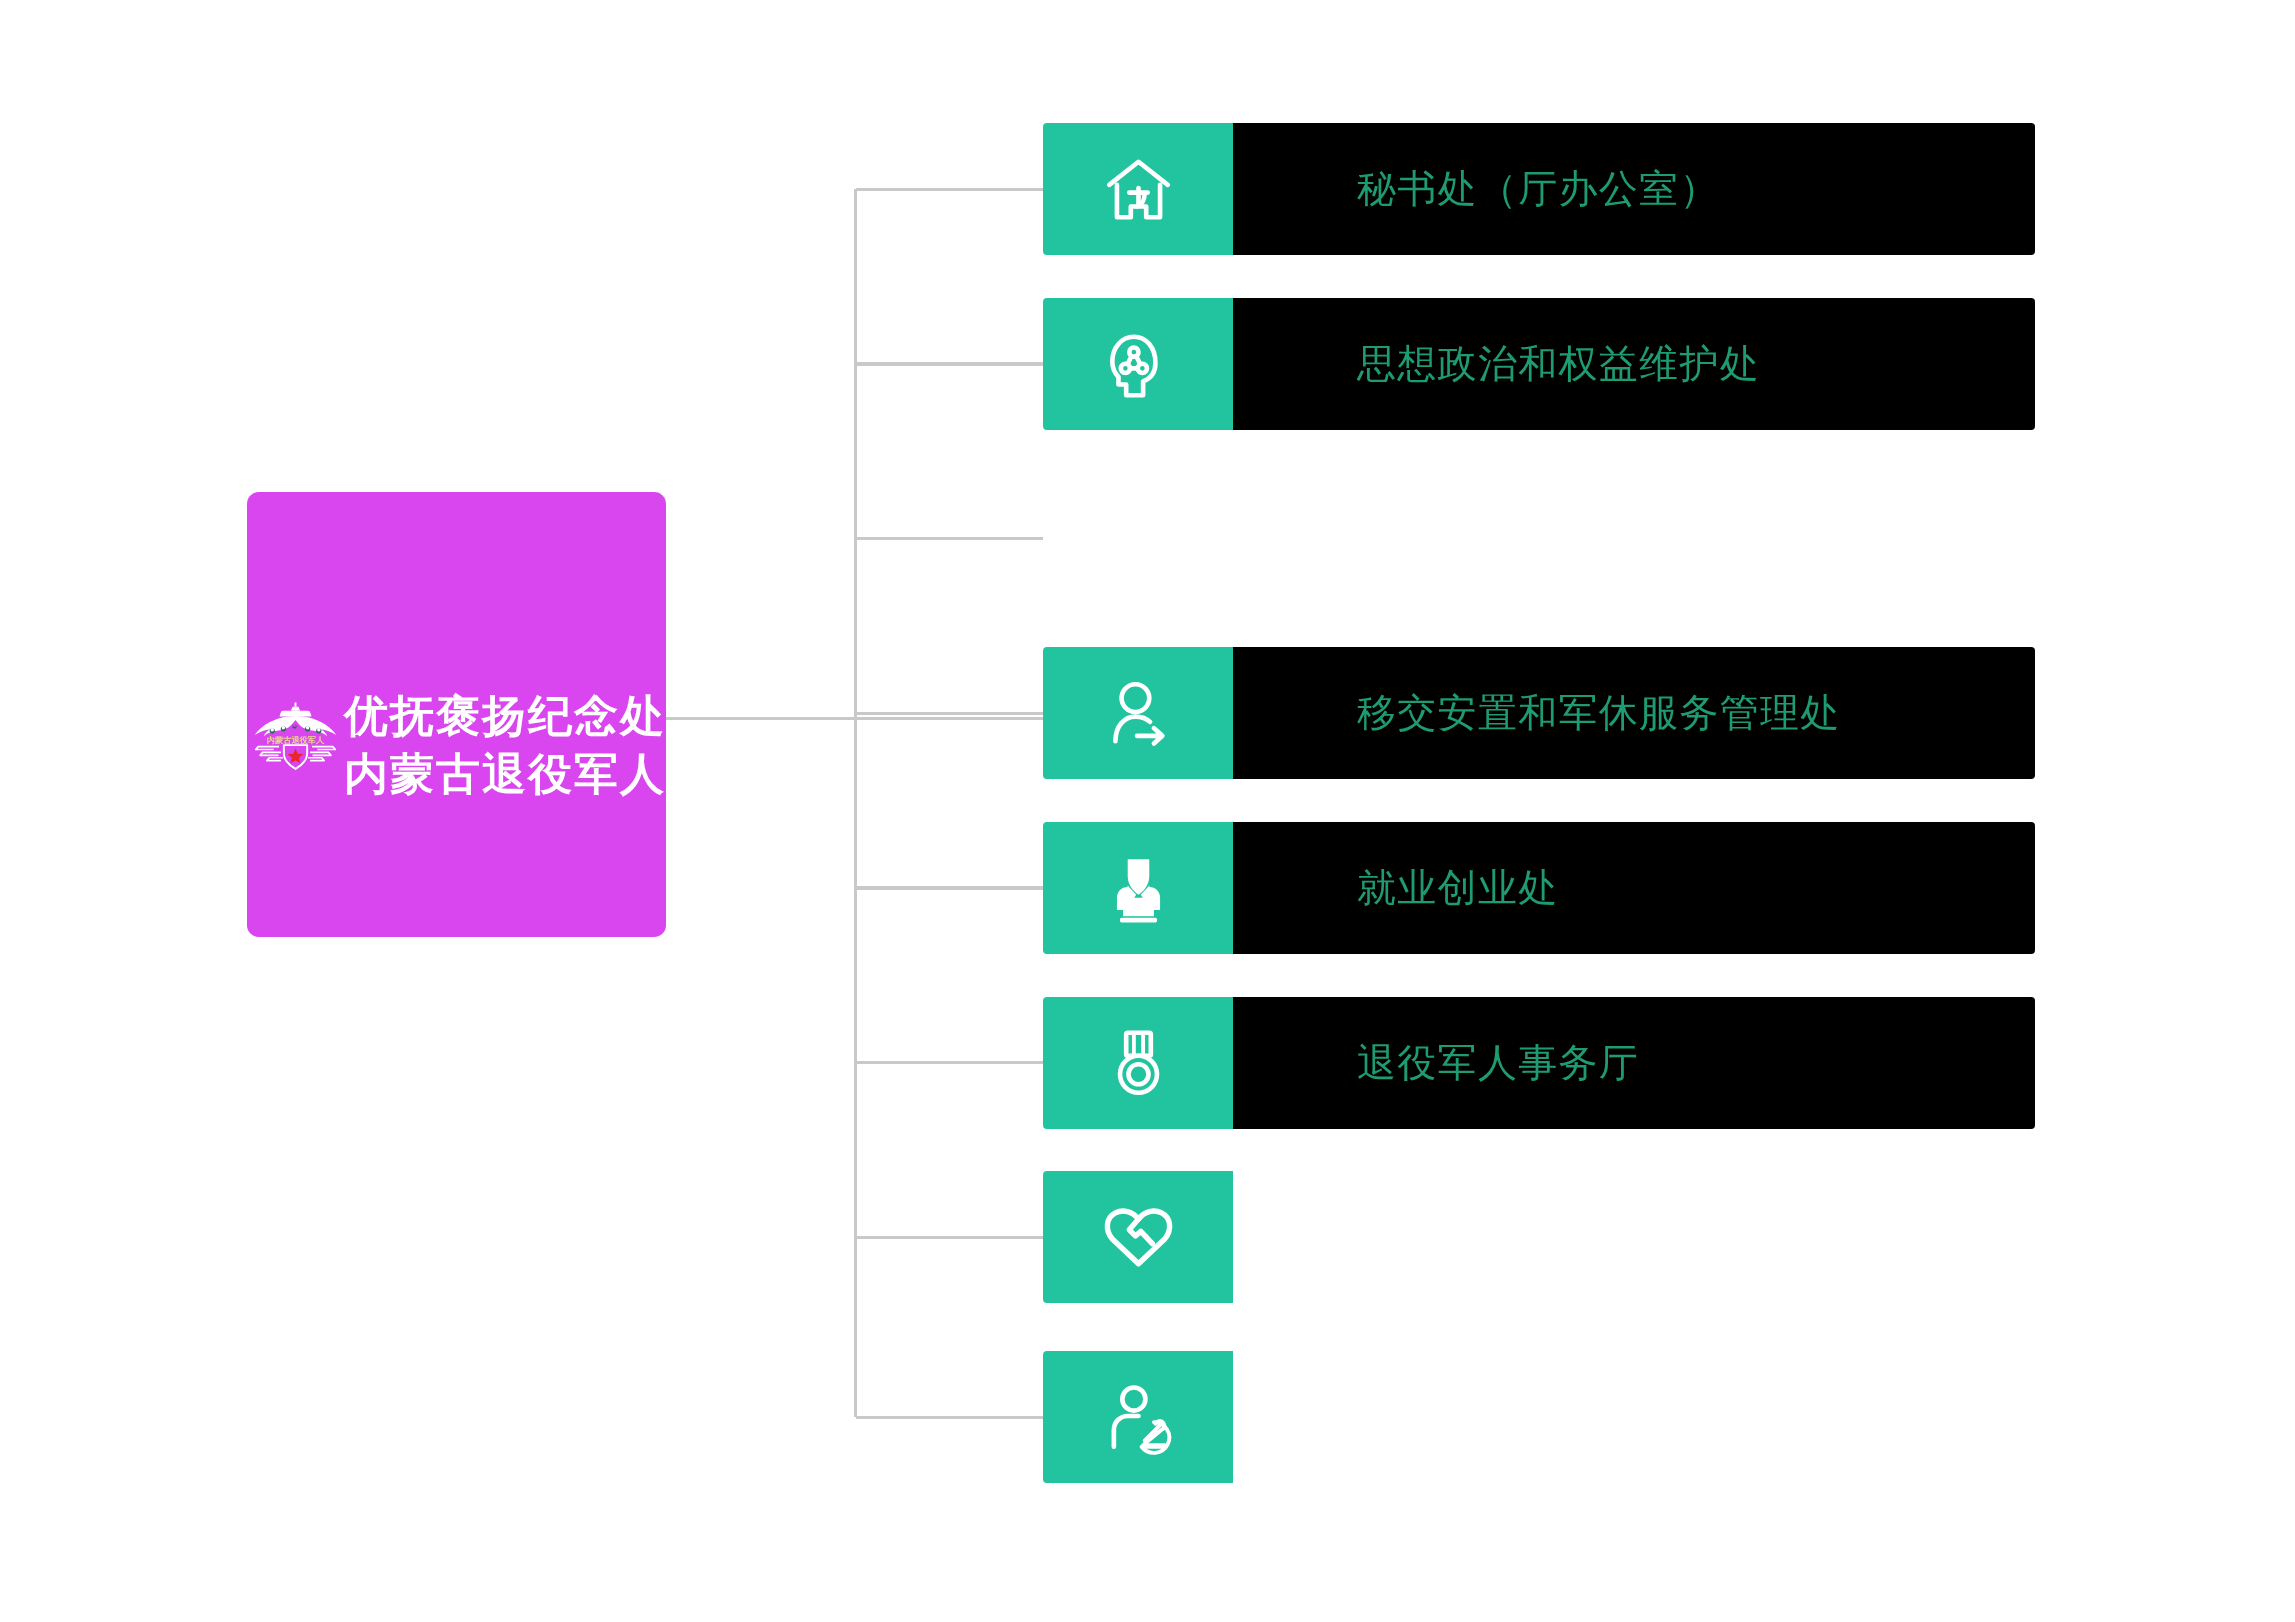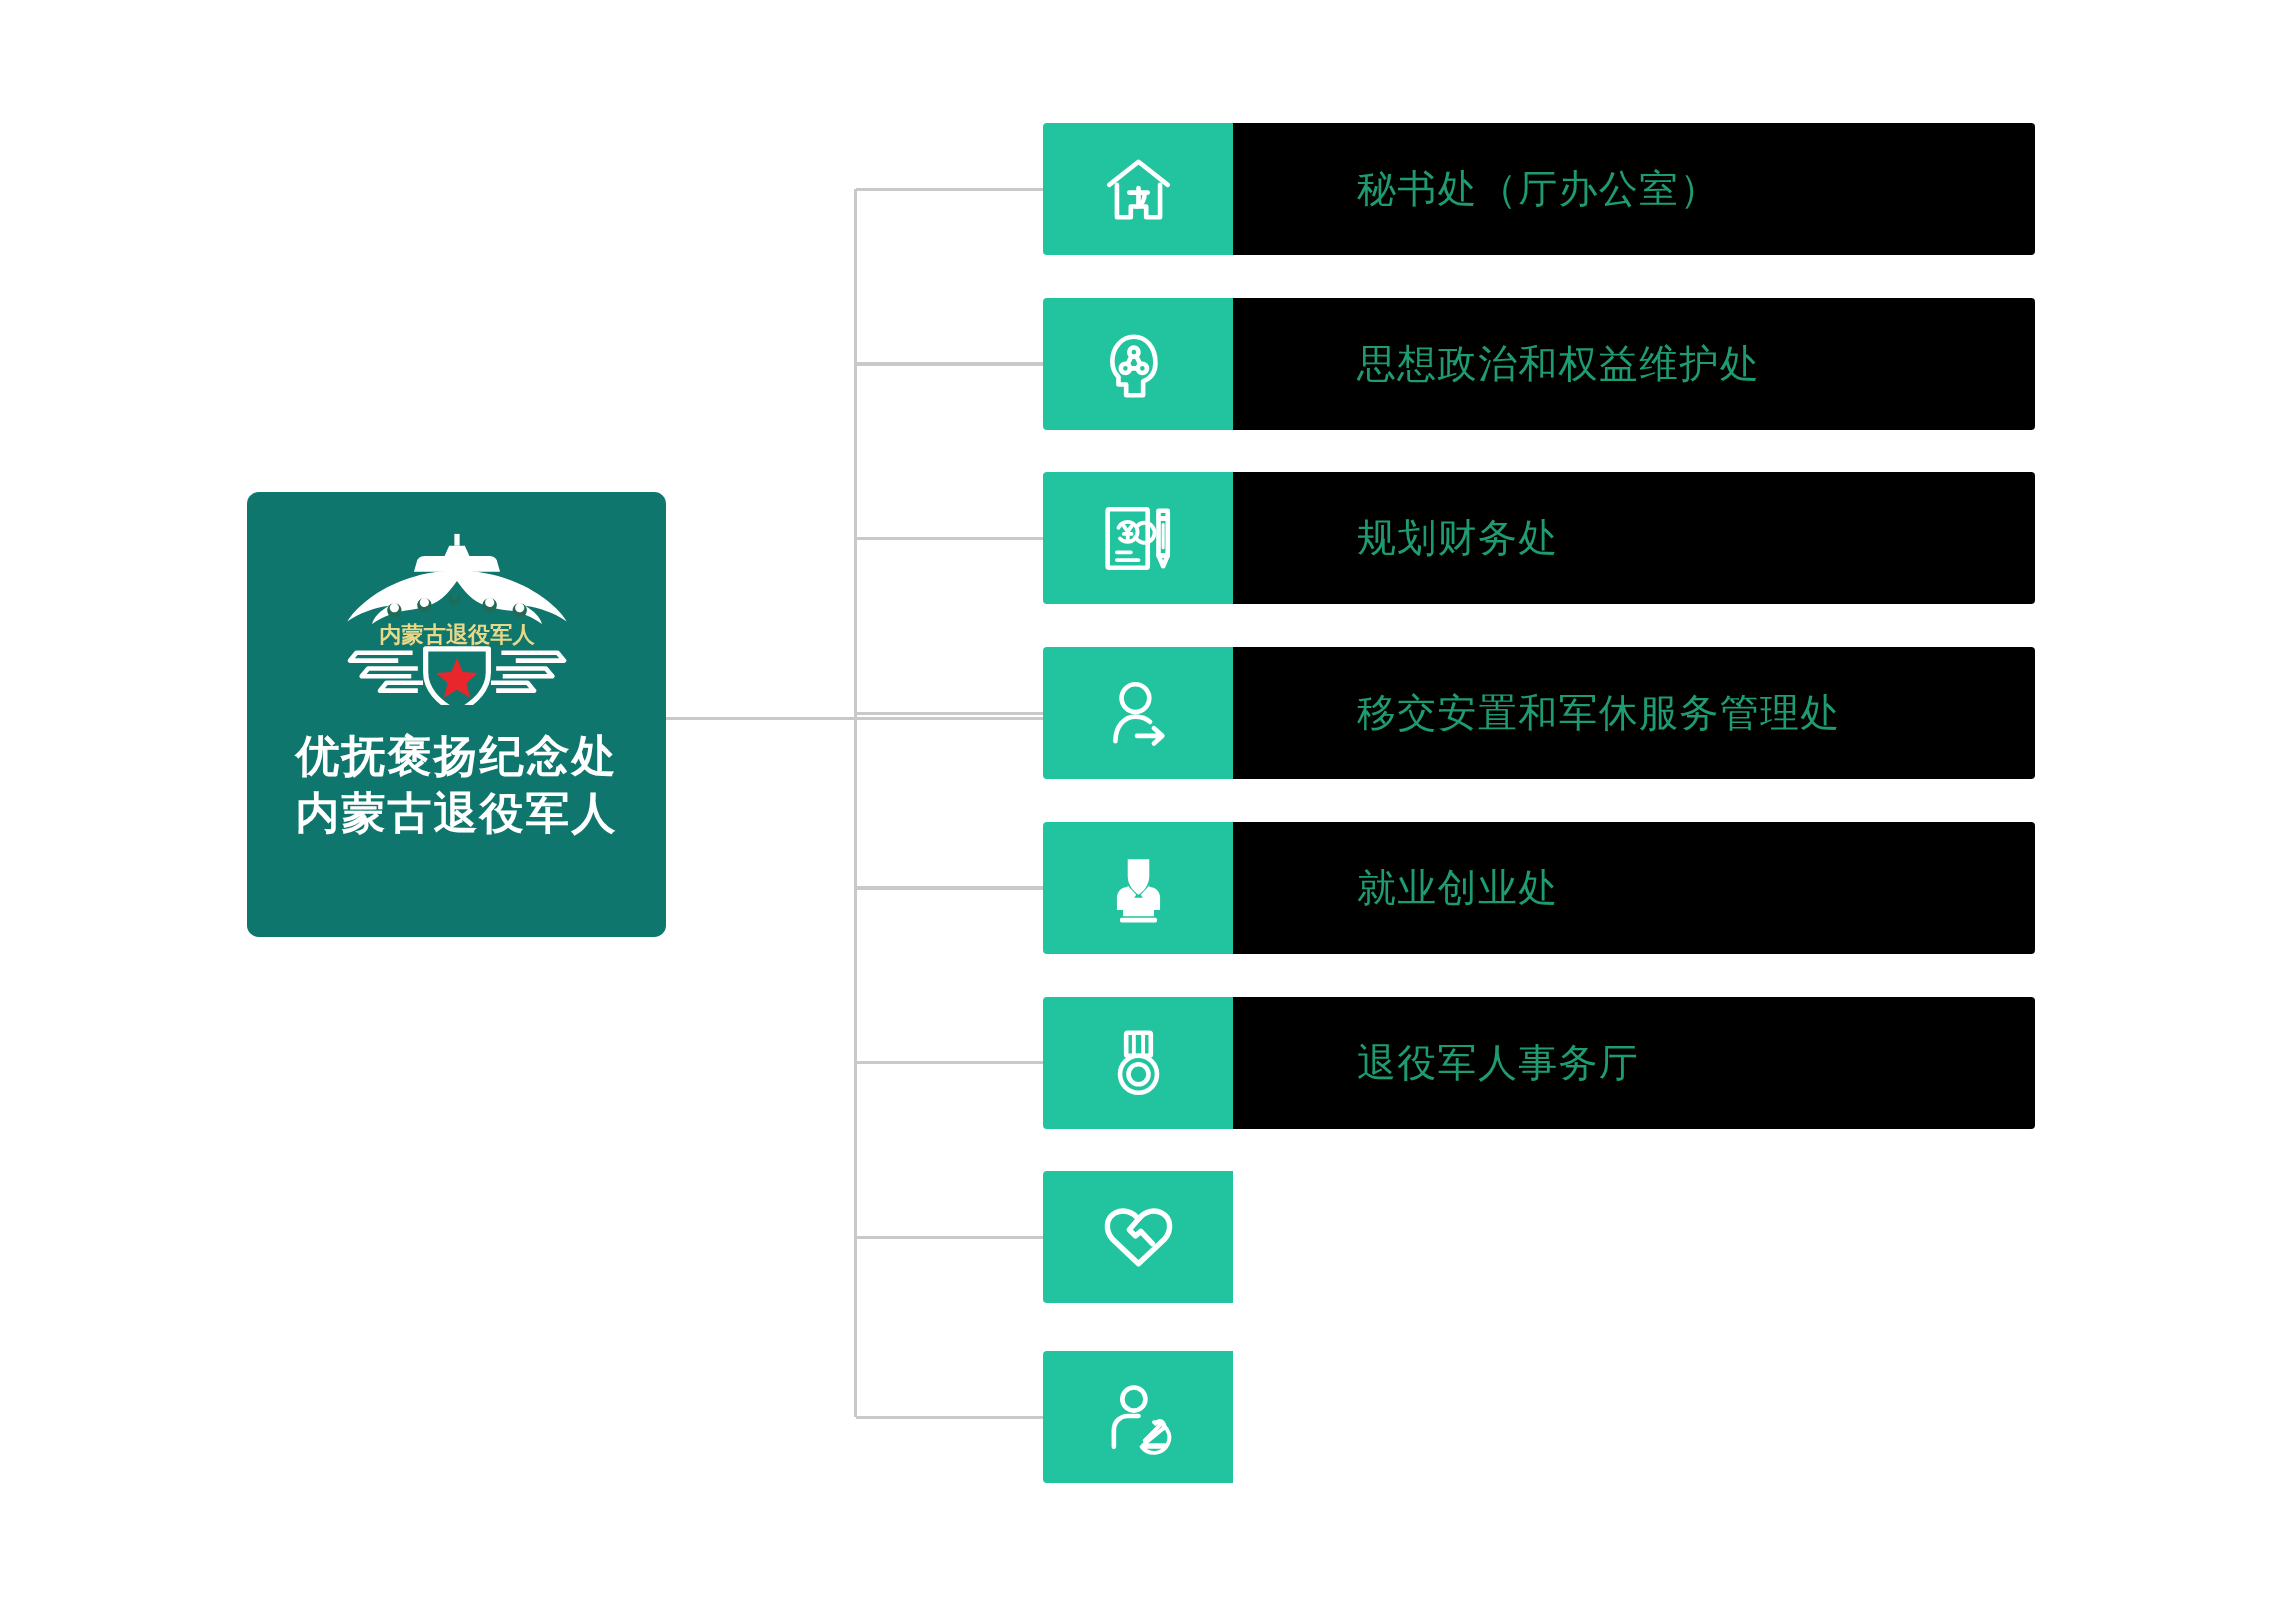--- a/index.html
+++ b/index.html
@@ -13,23 +13,23 @@
   .canvas{position:relative;width:2295px;height:1623px;}
 
   
   .connectors{position:absolute;left:0;top:0;width:2295px;height:1623px;}
 
   
   .root-node{
     position:absolute;
     left:247px;top:492px;
     width:419px;height:445px;
-    background:#0f766e;
+    background:#d946ef;
     border-radius:11.8px;
-    display:flex;flex-direction:column;
+    display:flex;flex-direction:row;
     align-items:center;justify-content:flex-start;
     box-sizing:border-box;
     padding-top:38px;
   }
   .root-logo{width:262px;height:175px;display:block;}
   .root-title{
     margin-top:22px;
     color:#ffffff;
     font-size:44px;
     font-weight:bold;
@@ -175,38 +175,20 @@
         <circle cx="33" cy="55" r="6"></circle>
         <circle cx="55" cy="55" r="6"></circle>
         <path d="M41 39 L36 49 M47 39 L52 49 M39 55 H49"></path>
       </svg>
     </div>
     <div class="dept-label-wrap">
       <span class="dept-label">思想政治和权益维护处</span>
     </div>
   </div>
 
-  <div class="dept-row" style="top:472px">
-    <div class="dept-icon">
-      <svg viewBox="0 0 100 100" fill="none" stroke="#FFFFFF" stroke-width="6" stroke-linejoin="round" stroke-linecap="round" xmlns="http://www.w3.org/2000/svg">
-        <rect x="10" y="12" width="52" height="76" rx="2"></rect>
-        <path d="M24 36 A13 13 0 1 1 26 50" stroke-width="5"></path>
-        <path d="M48 34 A13 13 0 1 1 46 48" stroke-width="5"></path>
-        <path d="M31 34 L36 41 L41 34 M36 41 V52 M31 44 H41" stroke-width="5"></path>
-        <path d="M22 68 H40 M22 78 H50" stroke-width="5"></path>
-        <path d="M76 14 h12 v10 h-12 z"></path>
-        <path d="M76 24 h12 v48 h-12 z"></path>
-        <path d="M76 72 h12 l-6 14 z"></path>
-        <path d="M82 32 V62" stroke-width="4"></path>
-      </svg>
-    </div>
-    <div class="dept-label-wrap">
-      <span class="dept-label">规划财务处</span>
-    </div>
-  </div>
 
   <div class="dept-row" style="top:647px">
     <div class="dept-icon">
       <svg viewBox="0 0 100 100" fill="none" stroke="#FFFFFF" stroke-width="6" stroke-linejoin="round" stroke-linecap="round" xmlns="http://www.w3.org/2000/svg">
         <circle cx="46" cy="30" r="18"></circle>
         <path d="M20 86 C20 66 32 54 46 54 C54 54 60 56 65 61"></path>
         <path d="M48 79 H80 M70 69 L81 79 L70 89"></path>
       </svg>
     </div>
     <div class="dept-label-wrap">

